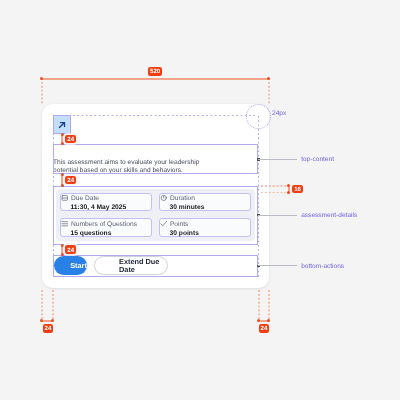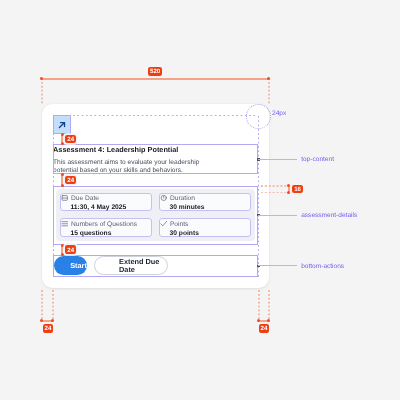--- a/index.html
+++ b/index.html
@@ -65,21 +65,20 @@
 
   <div class="abs" id="icon-box">
     <svg width="18" height="18" viewBox="0 0 18 18">
       <g stroke="#15418F" stroke-width="1.35" stroke-linecap="round" stroke-linejoin="round" fill="none">
         <path d="M6.4 11.6 L11.5 6.6"></path>
         <path d="M7.5 6.6 L11.5 6.6 L11.5 10.6"></path>
       </g>
     </svg>
   </div>
 
-  <div class="abs" id="title">Assessment 4: Leadership Potential</div>
   <div class="abs" id="desc">This assessment aims to evaluate your leadership potential based on your skills and behaviors.</div>
 
   <div class="abs" id="details-bg"></div>
   <div id="detail-cards">
       <div class="dcard" style="left: 59.5px; top: 192.5px; width: 92px; height: 18.9px;">
         <span class="dicon" style="left: 0.1px; top: 0.9px; width: 7.5px; height: 7.5px;">
           <svg width="7.5" height="7.5" viewBox="0 0 10 10.4">
             <g fill="none" stroke="#5B6374" stroke-width="0.95" stroke-linecap="round" stroke-linejoin="round">
               <rect x="1.3" y="2.2" width="7.4" height="6.5" rx="0.9"></rect>
               <path d="M1.3 5.6 H8.7"></path>

